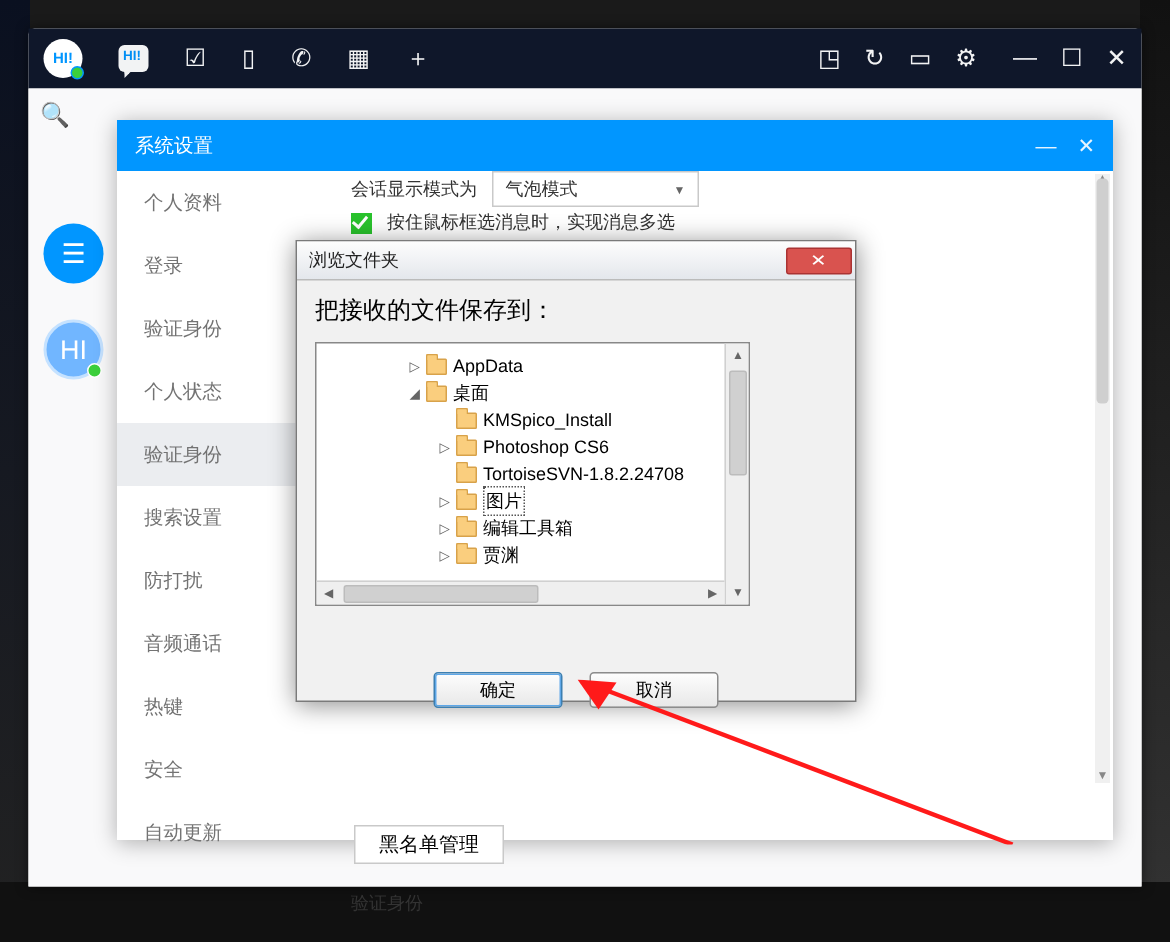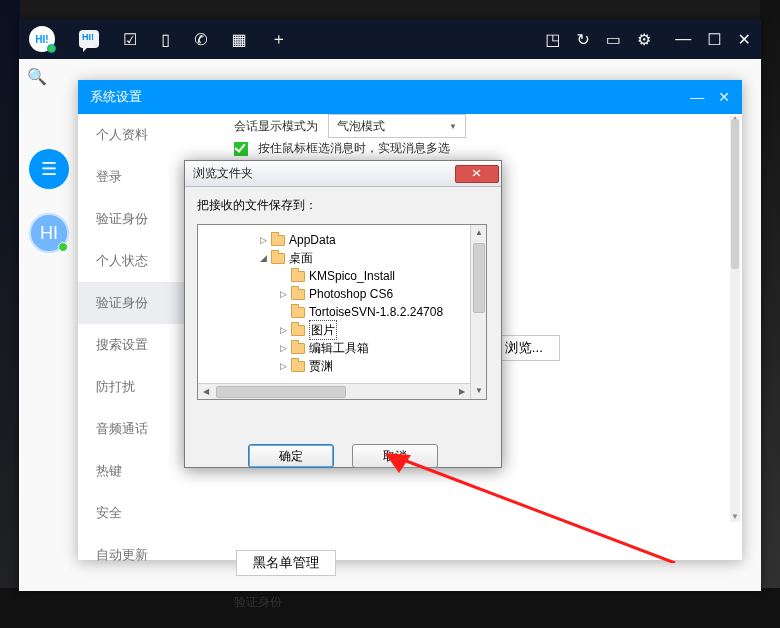--- a/index.html
+++ b/index.html
@@ -55,25 +55,25 @@
 .blk-btn { width:100px; height:26px; border:1px solid #c9c9c9; background:#fff; cursor:pointer; margin-top:160px; margin-left:2px;}
 .sec-title { margin-top:18px; font-size:12px; color:#333;}
 
 .scrollbar-v { position:absolute; right:2px; top:2px; width:10px; height:406px;}
 .scrollbar-v .track { width:10px; height:100%; background:#f0f0f0;}
 .scrollbar-v .thumb { position:absolute; left:1px; top:3px; width:8px; height:150px; background:#cfcfcf; border-radius:3px;}
 .scrollbar-v .arrow{ position:absolute; left:0; width:10px; height:12px; color:#888; font-size:8px; text-align:center;}
 .scrollbar-v .up{top:-2px;} .scrollbar-v .down{bottom:-2px;}
 
 
-.browse { position:absolute; left:184px; top:160px; width:318px; height:308px; background:#f1f1f1; border:1px solid #7a7a7a; box-shadow: 0 2px 16px rgba(0,0,0,.45); }
+.browse { position:absolute; left:197px; top:160px; width:374px; height:308px; background:#f1f1f1; border:1px solid #7a7a7a; box-shadow: 0 2px 16px rgba(0,0,0,.45); }
 .browse-title { height:26px; background: linear-gradient(#fdfdfd,#e4e7ec); border-bottom:1px solid #bbb; display:flex; align-items:center; padding:0 2px 0 8px; font-size:12px; color:#222;}
 .close-x { margin-left:auto; width:44px; height:18px; background:#d9534f; border:1px solid #a33; border-radius:2px; display:flex; align-items:center; justify-content:center; color:#fff; font-size:11px; cursor:pointer;}
 .close-x span{transform:scaleX(1.2);}
-.browse-label { padding:10px 12px; font-size:12px;}
+.browse-label { padding:10px 12px; font-size:16px;}
 .tree-box { margin:0 12px; width:290px; height:176px; background:#fff; border:1px solid #888; overflow:hidden; position:relative;}
 .tree { font-family: "SimSun","NSimSun",monospace; font-size:12px; padding:6px 0; line-height:18px; white-space:nowrap;}
 .tree-row { display:flex; align-items:center; height:18px;}
 .indent { display:inline-block; }
 .expander { width:11px; height:11px; display:inline-flex; align-items:center; justify-content:center; color:#666; font-size:9px; margin-right:2px; cursor:pointer;}
 .folder { width:14px; height:11px; background:#face7e; border:1px solid #d8a24a; border-radius:1px; margin-right:4px; display:inline-block; position:relative;}
 .folder::before{content:"";position:absolute;left:-1px;top:-4px;width:6px;height:3px;background:#face7e;border:1px solid #d8a24a;border-bottom:none;border-radius:1px 1px 0 0;}
 .tree-row.selected .lbl { border:1px dotted #555; padding:0 1px;}
 .tree-scroll-v { position:absolute; right:0; top:0; width:16px; height:100%; background:#efefef; border-left:1px solid #d0d0d0;}
 .tree-scroll-v .tbar { position:absolute; left:2px; top:18px; width:12px; height:70px; background:#d0d0d0; border:1px solid #bcbcbc; border-radius:2px;}

